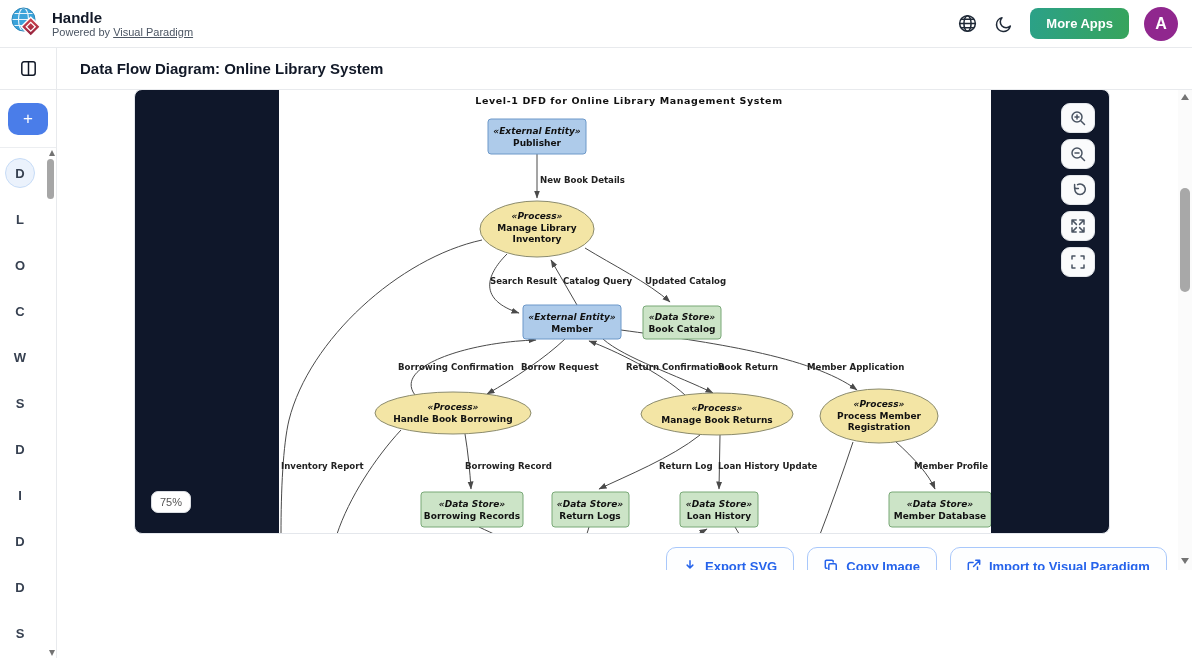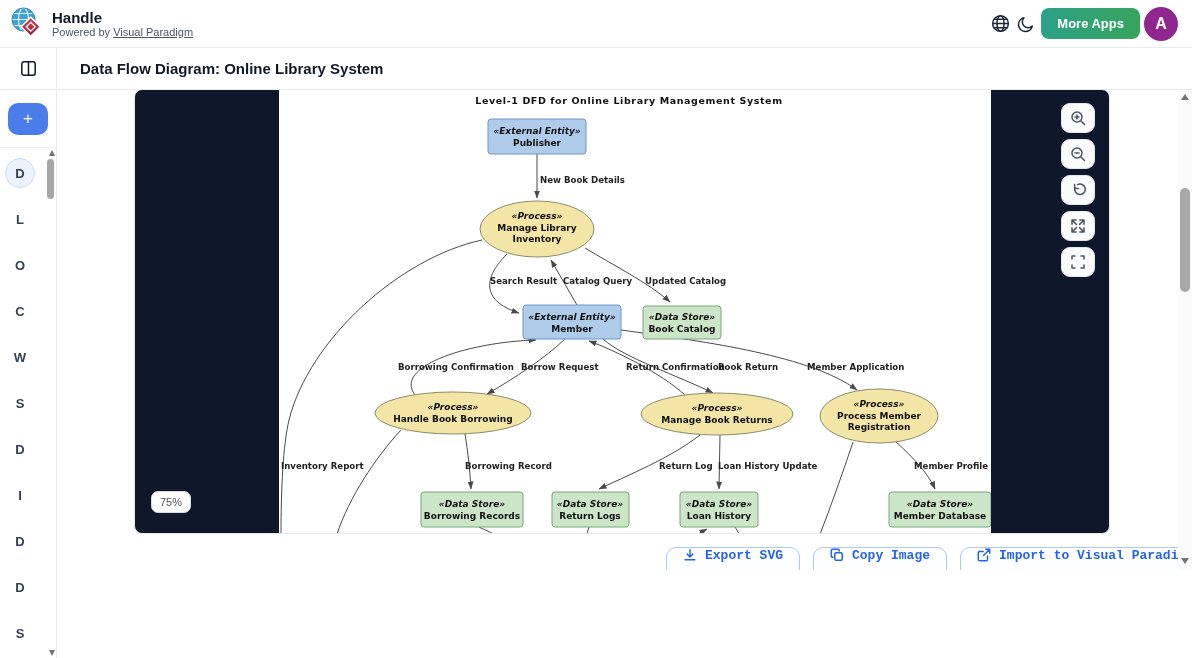--- a/index.html
+++ b/index.html
@@ -6,21 +6,21 @@
   html,body { width:1192px; height:658px; overflow:hidden; }
   body { font-family:"Liberation Sans", sans-serif; background:#fff; color:#1f2937; }
 
   
   .topbar { height:48px; display:flex; align-items:center; padding:0 14px 0 10px; border-bottom:1px solid #e8eaed; background:#fff; }
   .logo { width:34px; height:36px; margin-right:8px; }
   .title-block { display:flex; flex-direction:column; justify-content:center; }
   .app-title { font-size:15px; font-weight:bold; color:#111827; line-height:17px; }
   .powered { font-size:11px; color:#4b5563; line-height:13px; }
   .powered a { color:#4b5563; text-decoration:underline; }
-  .topbar-right { margin-left:auto; display:flex; align-items:center; gap:4px; }
+  .topbar-right { margin-left:auto; display:flex; align-items:center; gap:15px; }
   .icon-btn { background:none; border:none; cursor:pointer; width:22px; height:22px; display:flex; align-items:center; justify-content:center; }
   .more-apps { border:none; cursor:pointer; color:#fff; font-size:13px; font-weight:bold; padding:8px 16px; border-radius:8px; background:linear-gradient(100deg,#2ba188 0%,#37a45c 100%); font-family:"Liberation Sans",sans-serif; }
   .avatar { width:34px; height:34px; border-radius:50%; background:#90278e; color:#fff; font-weight:bold; font-size:16px; display:flex; align-items:center; justify-content:center; cursor:pointer; }
 
   
   .body { display:flex; height:610px; }
   .sidebar { width:57px; border-right:1px solid #e8eaed; display:flex; flex-direction:column; background:#fff; }
   .sb-top { height:42px; display:flex; align-items:center; justify-content:center; border-bottom:1px solid #e8eaed; }
   .sb-new { height:58px; display:flex; align-items:center; justify-content:center; border-bottom:1px solid #eceef1; }
   .new-chat { width:40px; height:32px; border:none; border-radius:10px; background:#4a7de9; color:#fff; font-size:17px; cursor:pointer; line-height:1; }
@@ -37,21 +37,21 @@
   
   .chat-area { position:relative; height:480px; overflow:hidden; background:#fff; }
   .diagram-card { position:absolute; left:77px; top:-1px; width:976px; height:445px; background:#0f172a; border:1px solid #e4e7ec; border-radius:8px; overflow:hidden; }
   .svg-canvas { position:absolute; left:144px; top:0; width:712px; height:443px; background:#fff; }
   .zoom-badge { position:absolute; left:16px; bottom:20px; background:#fff; border:1px solid #d9dce1; border-radius:7px; padding:4px 8px; font-size:11px; color:#555; box-shadow:0 1px 2px rgba(0,0,0,.05); }
   .zoom-tools { position:absolute; right:14px; top:13px; display:flex; flex-direction:column; gap:6px; }
   .ztool { width:34px; height:30px; background:#fafbfc; border:1px solid #e3e6ea; border-radius:9px; display:flex; align-items:center; justify-content:center; cursor:pointer; box-shadow:0 1px 1px rgba(0,0,0,.03); }
   .ztool svg { stroke:#4b5563; fill:none; stroke-width:1.5; stroke-linecap:round; stroke-linejoin:round; }
 
   .action-row { position:absolute; left:609px; top:457px; display:flex; gap:13px; }
-  .action-btn { display:flex; gap:8px; height:38px; padding:0 16px; background:#fdfeff; border:1px solid #a9c8fb; border-radius:10px; color:#2563eb; font-size:13px; font-weight:600; cursor:pointer; font-family:Liberation Mono, monospace; white-space:nowrap; }
+  .action-btn { display:flex; align-items:center; gap:8px; height:38px; padding:0 16px; background:#fdfeff; border:1px solid #a9c8fb; border-radius:10px; color:#2563eb; font-size:13px; font-weight:600; cursor:pointer; font-family:Liberation Sans, sans-serif; white-space:nowrap; }
   .action-btn svg { stroke:#2563eb; fill:none; stroke-width:1.7; stroke-linecap:round; stroke-linejoin:round; }
 
   .chat-scroll { position:absolute; right:0; top:0; width:14px; height:100%; background:#fbfbfb; }
   .arrow-up, .arrow-down { position:absolute; left:3px; width:0; height:0; border-left:4px solid transparent; border-right:4px solid transparent; }
   .arrow-up { border-bottom:6px solid #737373; }
   .arrow-down { border-top:6px solid #737373; }
   .chat-scroll .thumb { position:absolute; left:2px; top:98px; width:10px; height:104px; background:#a8a8a8; border-radius:5px; }
 
   
   .composer { height:88px; border-top:1px solid #e5e7eb; position:relative; background:#fff; }

